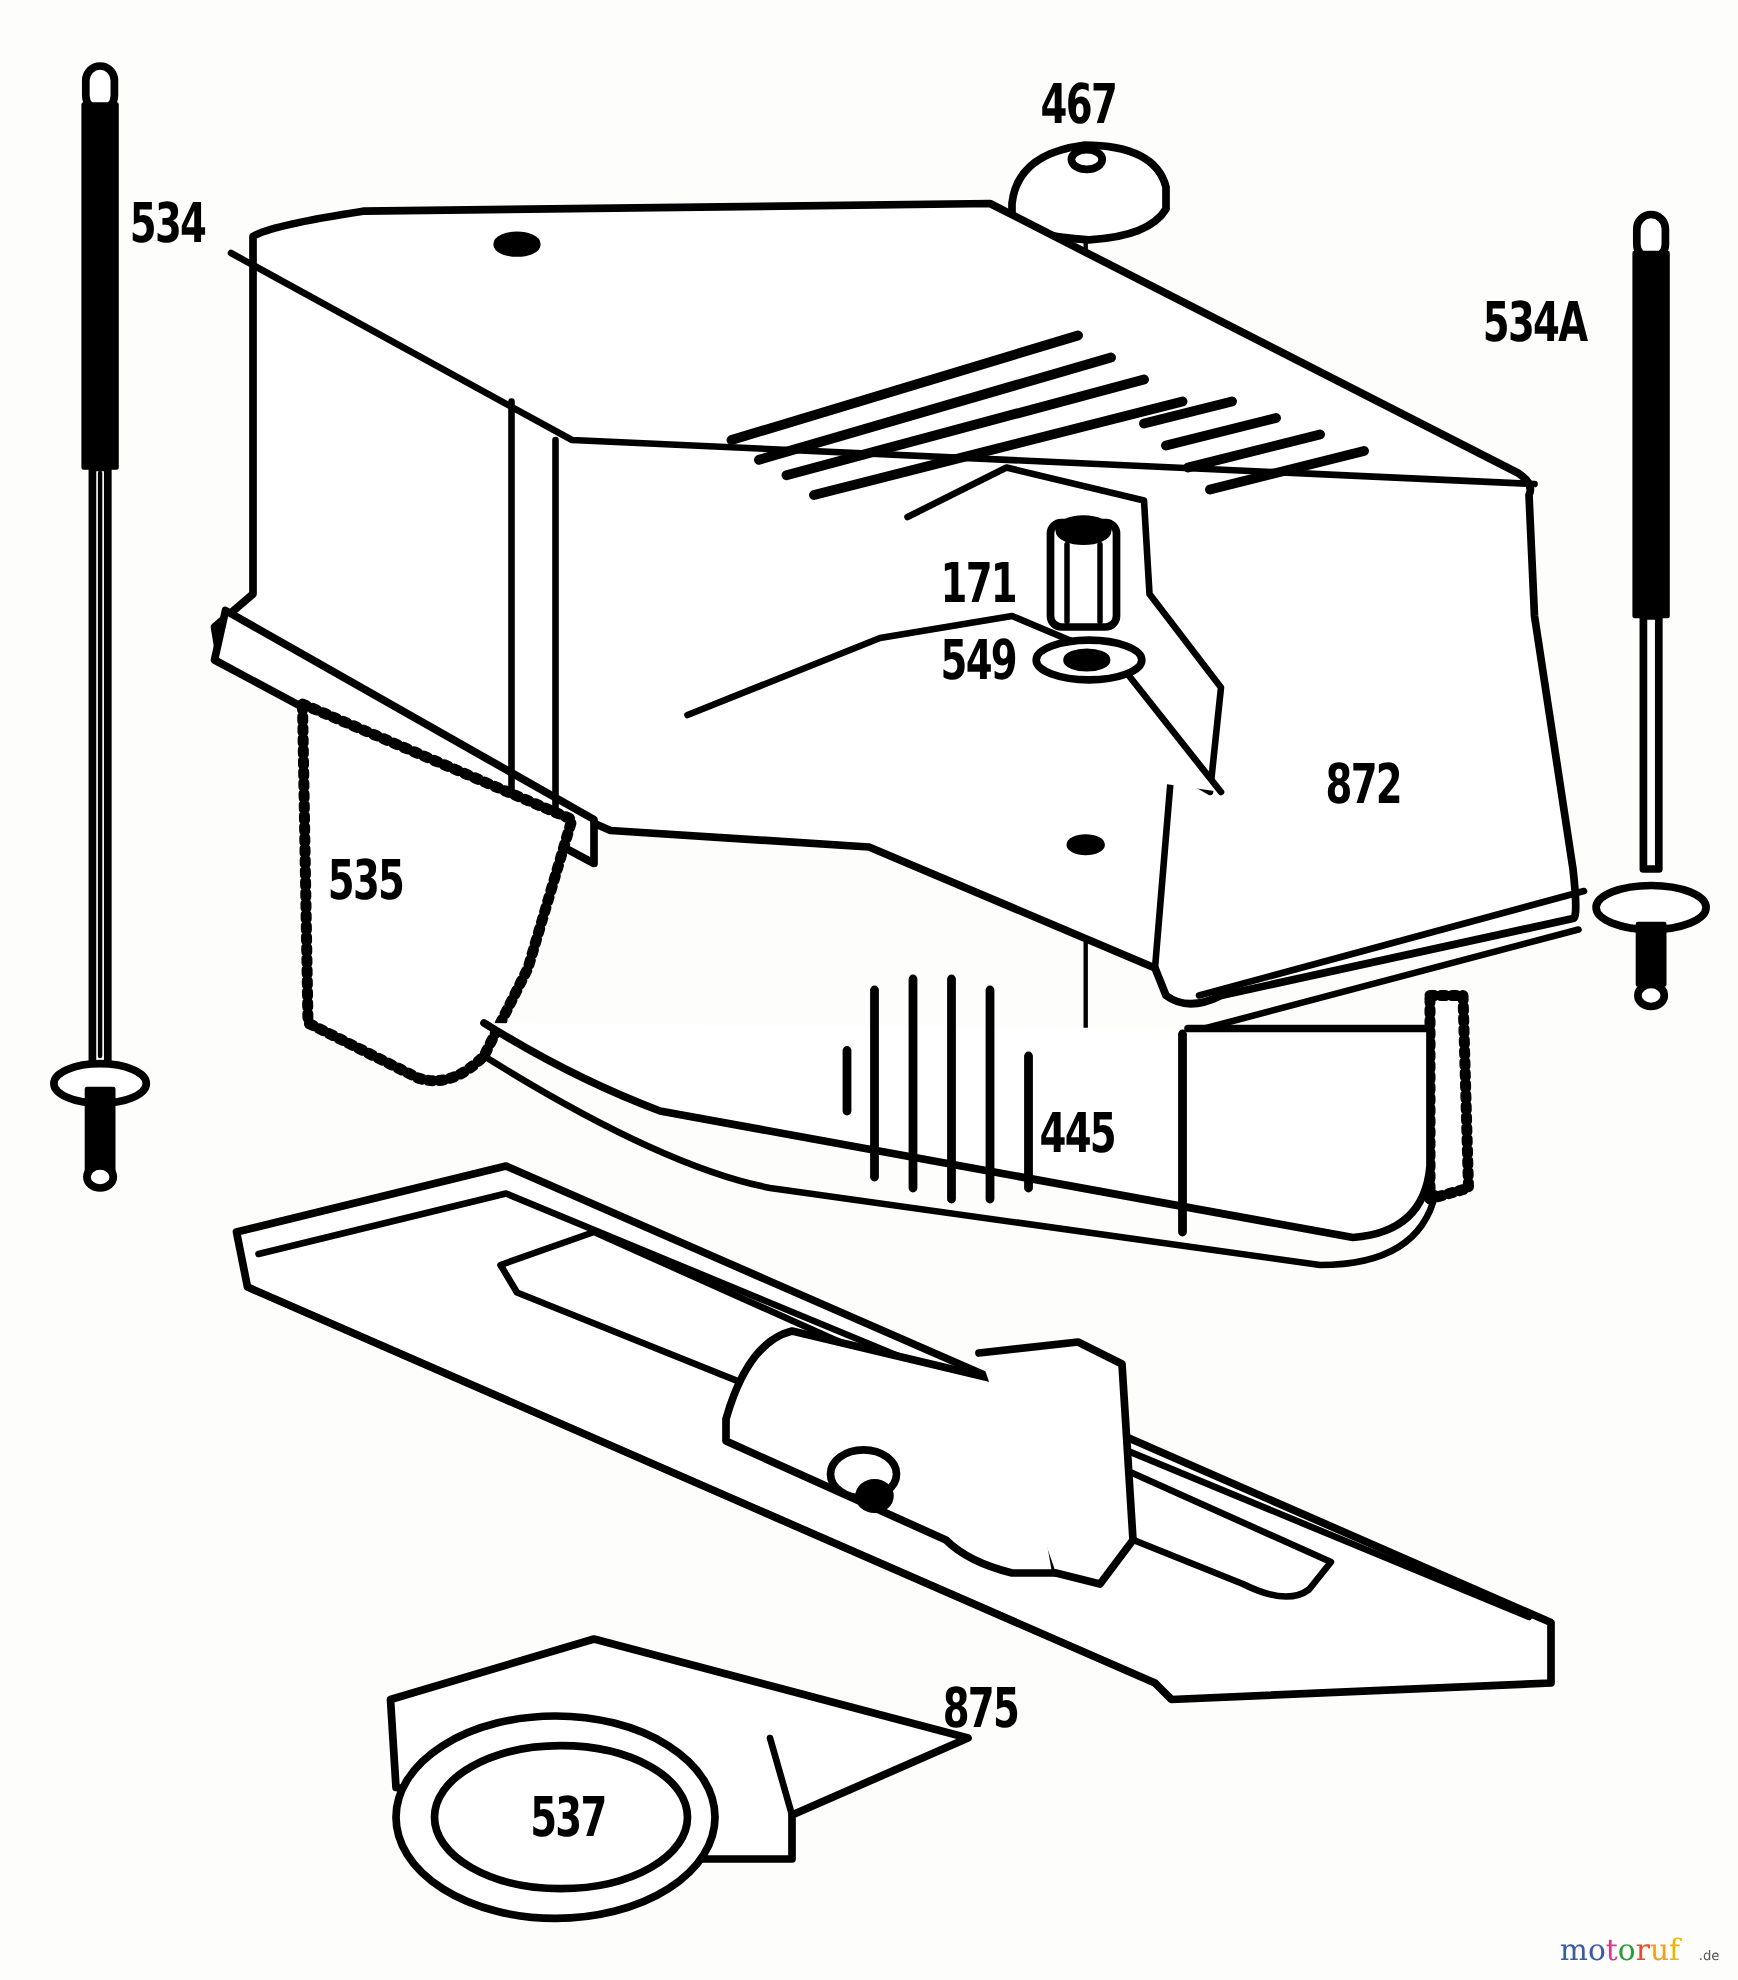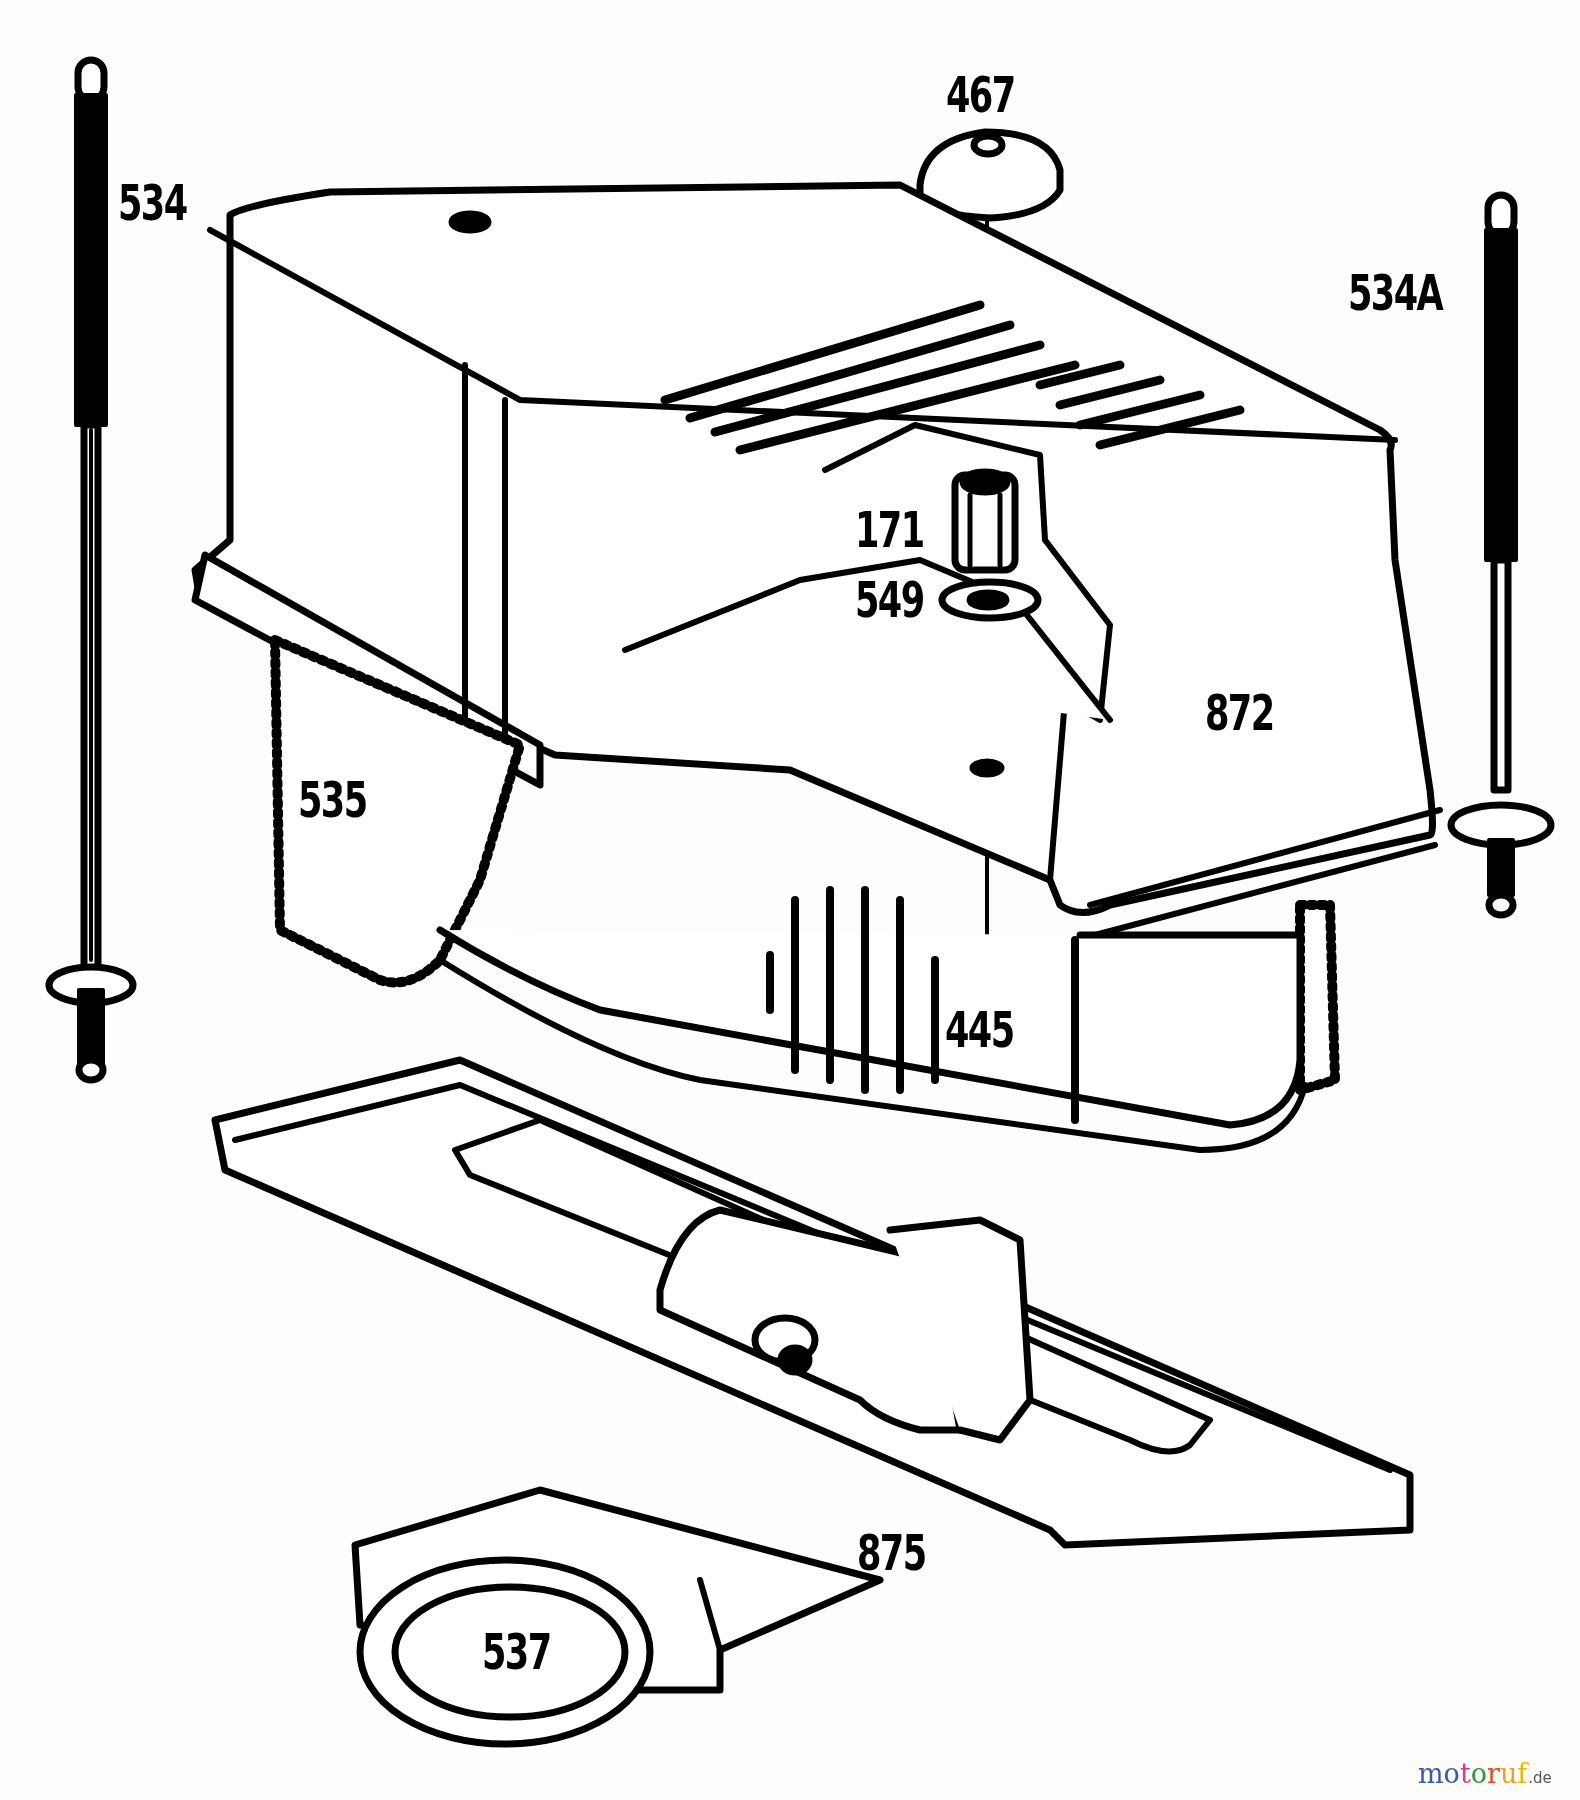--- a/index.html
+++ b/index.html
@@ -1,21 +1,21 @@
 <!DOCTYPE html>
 <html><head>
 <meta charset="utf-8">
 <style>
   html, body { margin:0; padding:0; background:#fdfefc; }
   body { width:1580px; height:1800px; position:relative; overflow:hidden; font-family:"DejaVu Sans", sans-serif; }
   #diagram { position:absolute; left:0; top:0; width:1580px; height:1800px; }
   .lbl { position:absolute; font-family:"DejaVu Sans Condensed","DejaVu Sans", sans-serif; font-weight:bold; font-size:50px; color:#000; letter-spacing:-2px; transform:scaleX(0.78); transform-origin:left top; line-height:1; }
   .wm { position:absolute; left:1418px; top:1760px; font-family:"DejaVu Serif", serif; font-size:27px; line-height:1; }
   .wm span { display:inline-block; }
-  .wm .tld { font-family:"DejaVu Sans", sans-serif; font-size:15px; color:#555; margin-left:1px; }
+  .wm .tld { font-family:"DejaVu Sans", sans-serif; font-size:12px; color:#555; margin-left:17px; }
 </style>
 </head>
 <body>
 
 <svg id="diagram" viewBox="0 0 1580 1800" xmlns="http://www.w3.org/2000/svg" fill="none" stroke="#000" stroke-width="7" stroke-linejoin="round" stroke-linecap="round">
 
   <g>
     <rect x="78" y="60" width="26" height="40" rx="13" fill="#fff"></rect>
     <rect x="76" y="95" width="30" height="330" fill="#000" stroke-width="4"></rect>
     <rect x="84" y="425" width="14" height="545" fill="#fff"></rect>

